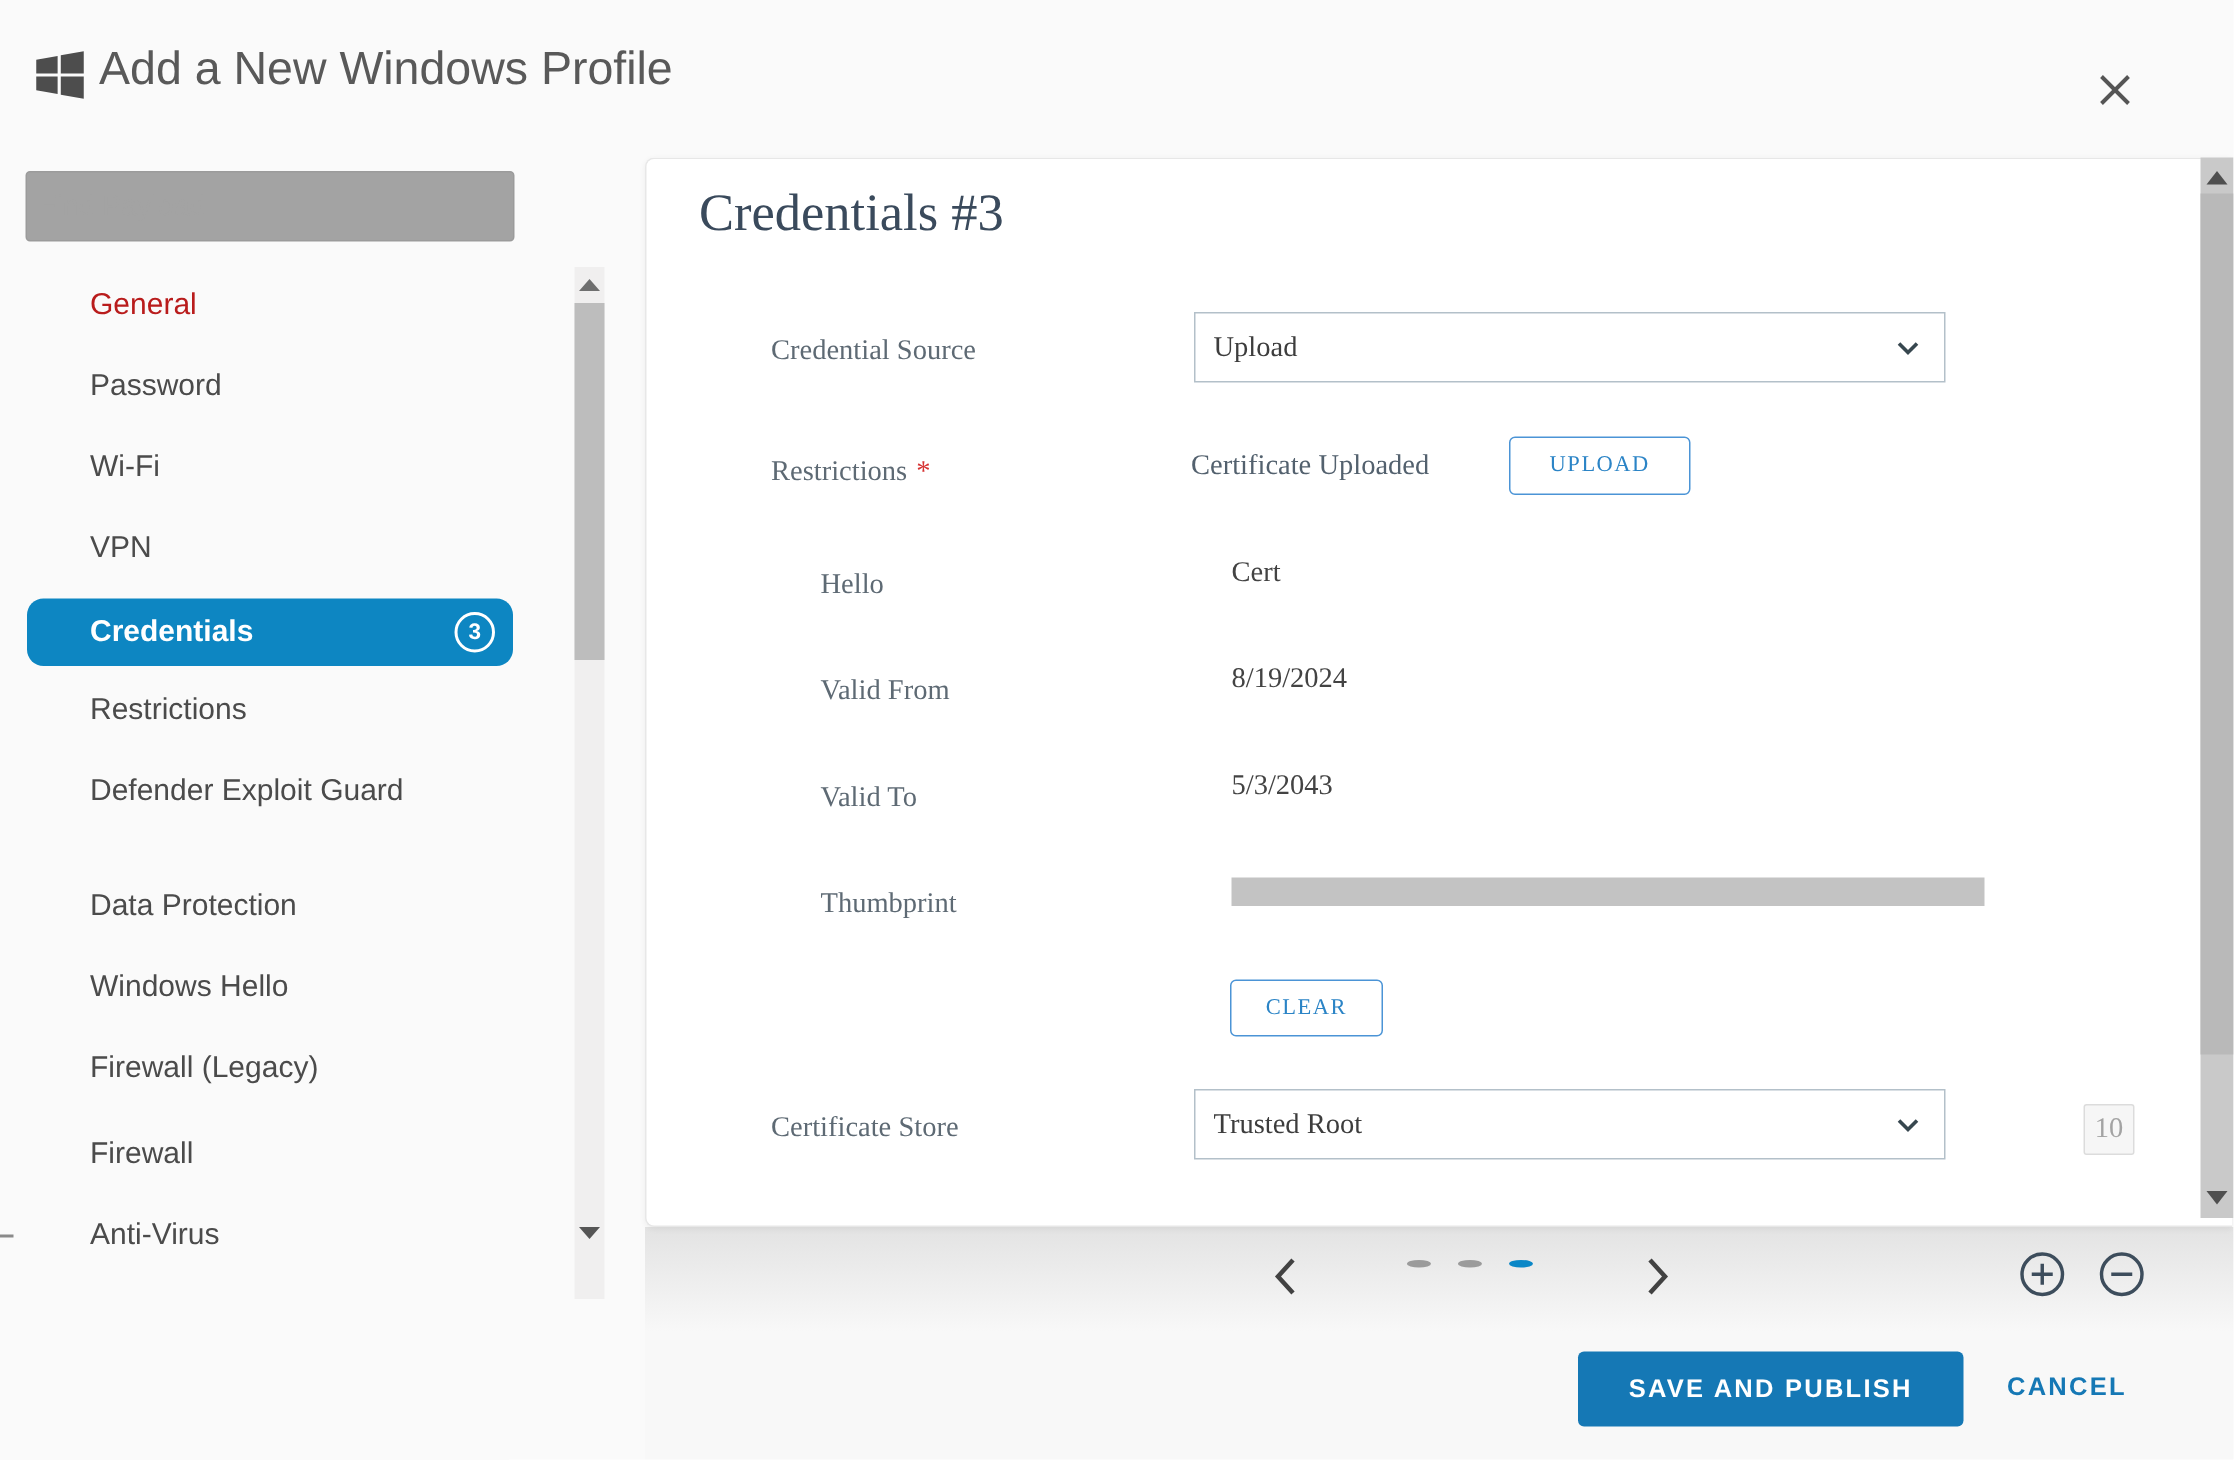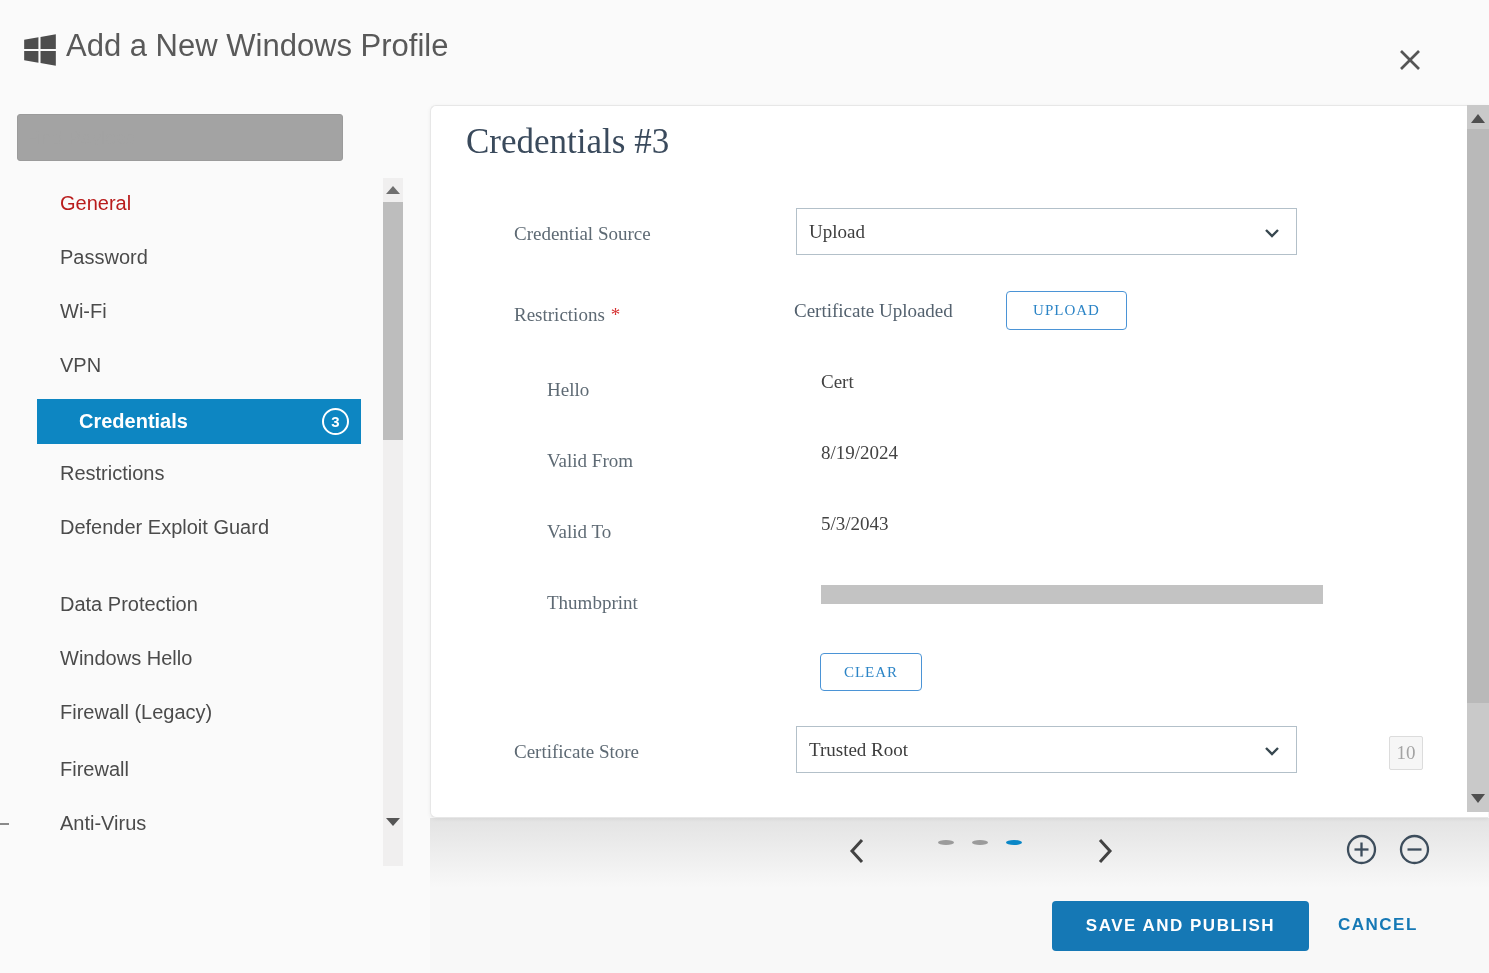--- a/index.html
+++ b/index.html
@@ -16,21 +16,21 @@
     display:flex;align-items:center;justify-content:center;background:none;border:none;padding:0;}
   
   .search-input{position:absolute;left:17px;top:114px;width:308px;height:45px;
     border:1px solid #9b9b9b;border-radius:3px;background:#a3a3a3;padding:0 8px;
     font-size:19px;font-family:inherit;color:#4a4a4a;}
   .search-input::placeholder{color:#a3a3a3;}
   .nav-item{position:absolute;left:60px;font-size:20px;color:#4b4b4b;cursor:pointer;white-space:nowrap;}
   .nav-item.green{color:#b91c1c;font-weight:400;}
   .nav-item.wrap{white-space:normal;width:250px;line-height:1.15;}
   .nav-selected{position:absolute;left:18px;top:399px;width:324px;height:45px;
-    background:#0d86c2;border-radius:0;cursor:pointer;display:flex;align-items:center;margin-left:19px;}
+    background:#0d86c2;border-radius:11px;cursor:pointer;display:flex;align-items:center;}
   .nav-selected .lbl{margin-left:42px;color:#fff;font-weight:700;font-size:20px;}
   .nav-selected .badge{position:absolute;right:12px;top:9px;width:27px;height:27px;border:2px solid #fff;
     border-radius:50%;box-sizing:border-box;color:#fff;font-size:15px;font-weight:700;
     display:flex;align-items:center;justify-content:center;}
   
   .sb-track{position:absolute;left:383px;top:178px;width:20px;height:688px;background:#f0efef;}
   .sb-thumb{position:absolute;left:0;top:24px;width:20px;height:238px;background:#bdbdbd;cursor:pointer;}
   .tri-up{width:0;height:0;border-left:7px solid transparent;border-right:7px solid transparent;
     border-bottom:8px solid #6f6f6f;position:absolute;left:3px;top:8px;}
   .tri-down{width:0;height:0;border-left:7px solid transparent;border-right:7px solid transparent;

